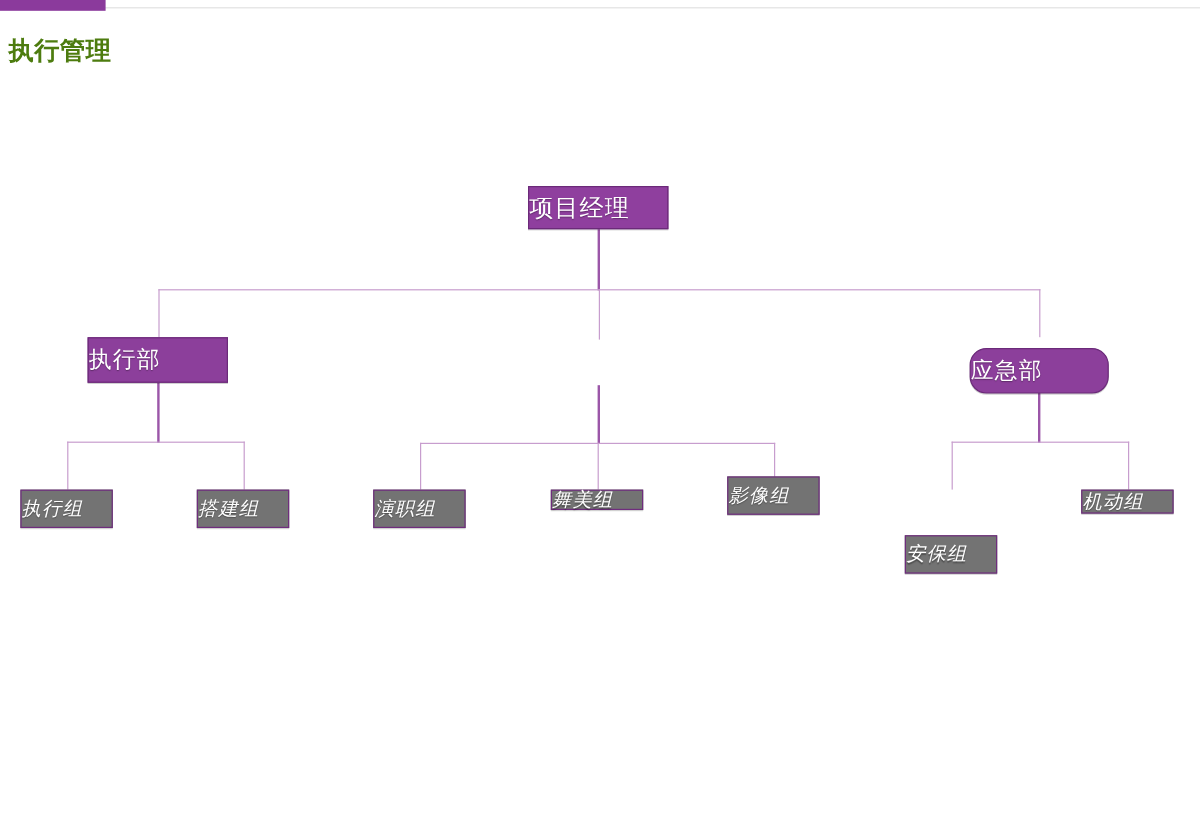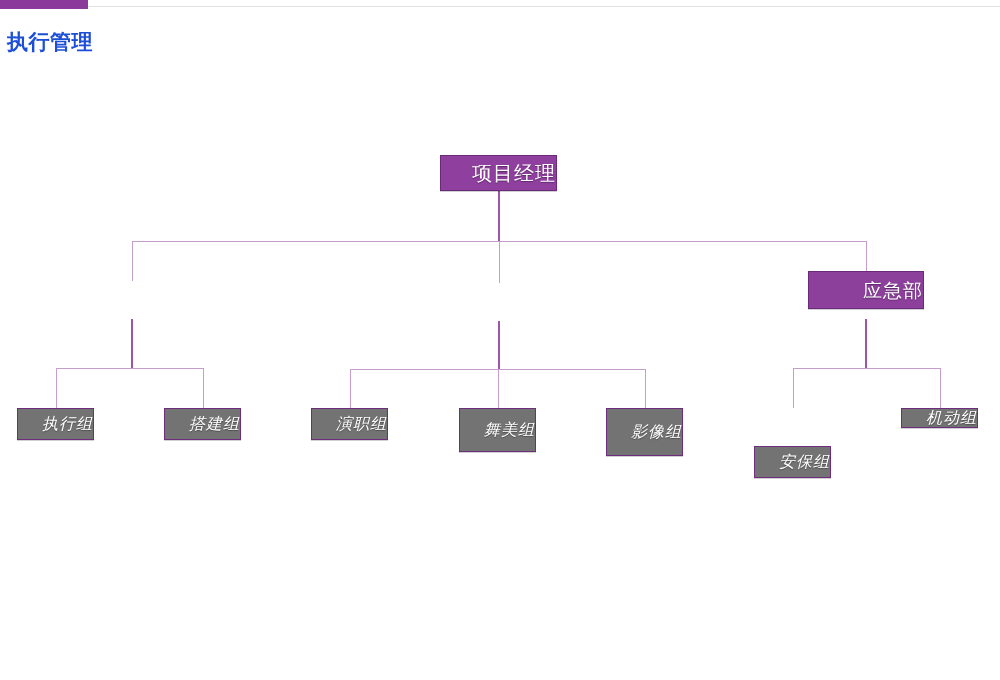--- a/index.html
+++ b/index.html
@@ -32,21 +32,21 @@
     width: 88px;
     height: 9px;
     background: #8b3a9c;
   }
   #page-title {
     position: absolute;
     left: 7px;
     top: 28px;
     font-size: 21px;
     font-weight: bold;
-    color: #1d4ed8;
+    color: #4d7c0f;
     letter-spacing: 0.5px;
     white-space: nowrap;
   }
 
   
   #orgchart {
     position: absolute;
     left: 0;
     top: 0;
     width: 1000px;
@@ -65,21 +65,21 @@
 
   
   .node {
     position: absolute;
     box-sizing: border-box;
     background: #8f3f9e;
     border: 1px solid #6f2d7d;
     color: #ffffff;
     display: flex;
     align-items: center;
-    justify-content: flex-end;
+    justify-content: flex-start;
     text-align: center;
     white-space: nowrap;
     box-shadow: 0 1px 0 rgba(0,0,0,0.18);
   }
   .node .node-label {
     display: block;
     line-height: 1;
     letter-spacing: 1px;
     text-shadow: 0 1px 1px rgba(0,0,0,0.35);
   }
@@ -122,36 +122,39 @@
     <div class="conn " style="left: 350px; top: 369px; width: 1px; height: 39px;"></div>
     <div class="conn " style="left: 498px; top: 369px; width: 1px; height: 39px;"></div>
     <div class="conn " style="left: 645px; top: 369px; width: 1px; height: 39px;"></div>
     <div class="conn v-strong" style="left: 865px; top: 319px; width: 2px; height: 50px;"></div>
     <div class="conn " style="left: 793px; top: 368px; width: 148px; height: 1px;"></div>
     <div class="conn " style="left: 793px; top: 368px; width: 1px; height: 40px;"></div>
     <div class="conn " style="left: 940px; top: 368px; width: 1px; height: 40px;"></div>
     <div class="node level-root" style="left: 440px; top: 155px; width: 117px; height: 36px;">
       <span class="node-label">项目经理</span>
     </div>
-    <div class="node level-dept" style="left: 808px; top: 271px; width: 116px; height: 38px;">
+    <div class="node level-dept" style="left: 73px; top: 281px; width: 117px; height: 38px;">
+      <span class="node-label">执行部</span>
+    </div>
+    <div class="node level-dept" style="left: 808px; top: 290px; width: 116px; height: 38px; border-radius: 14px;">
       <span class="node-label">应急部</span>
     </div>
     <div class="node level-team" style="left: 17px; top: 408px; width: 77px; height: 32px;">
       <span class="node-label">执行组</span>
     </div>
     <div class="node level-team" style="left: 164px; top: 408px; width: 77px; height: 32px;">
       <span class="node-label">搭建组</span>
     </div>
     <div class="node level-team" style="left: 311px; top: 408px; width: 77px; height: 32px;">
       <span class="node-label">演职组</span>
     </div>
-    <div class="node level-team" style="left: 459px; top: 408px; width: 77px; height: 44px;">
+    <div class="node level-team" style="left: 459px; top: 408px; width: 77px; height: 17px;">
       <span class="node-label">舞美组</span>
     </div>
-    <div class="node level-team" style="left: 606px; top: 408px; width: 77px; height: 48px;">
+    <div class="node level-team" style="left: 606px; top: 397px; width: 77px; height: 32px;">
       <span class="node-label">影像组</span>
     </div>
     <div class="node level-team" style="left: 754px; top: 408px; width: 77px; height: 32px; margin-top: 38px;">
       <span class="node-label">安保组</span>
     </div>
     <div class="node level-team" style="left: 901px; top: 408px; width: 77px; height: 20px;">
       <span class="node-label">机动组</span>
     </div>
   </div>
 

